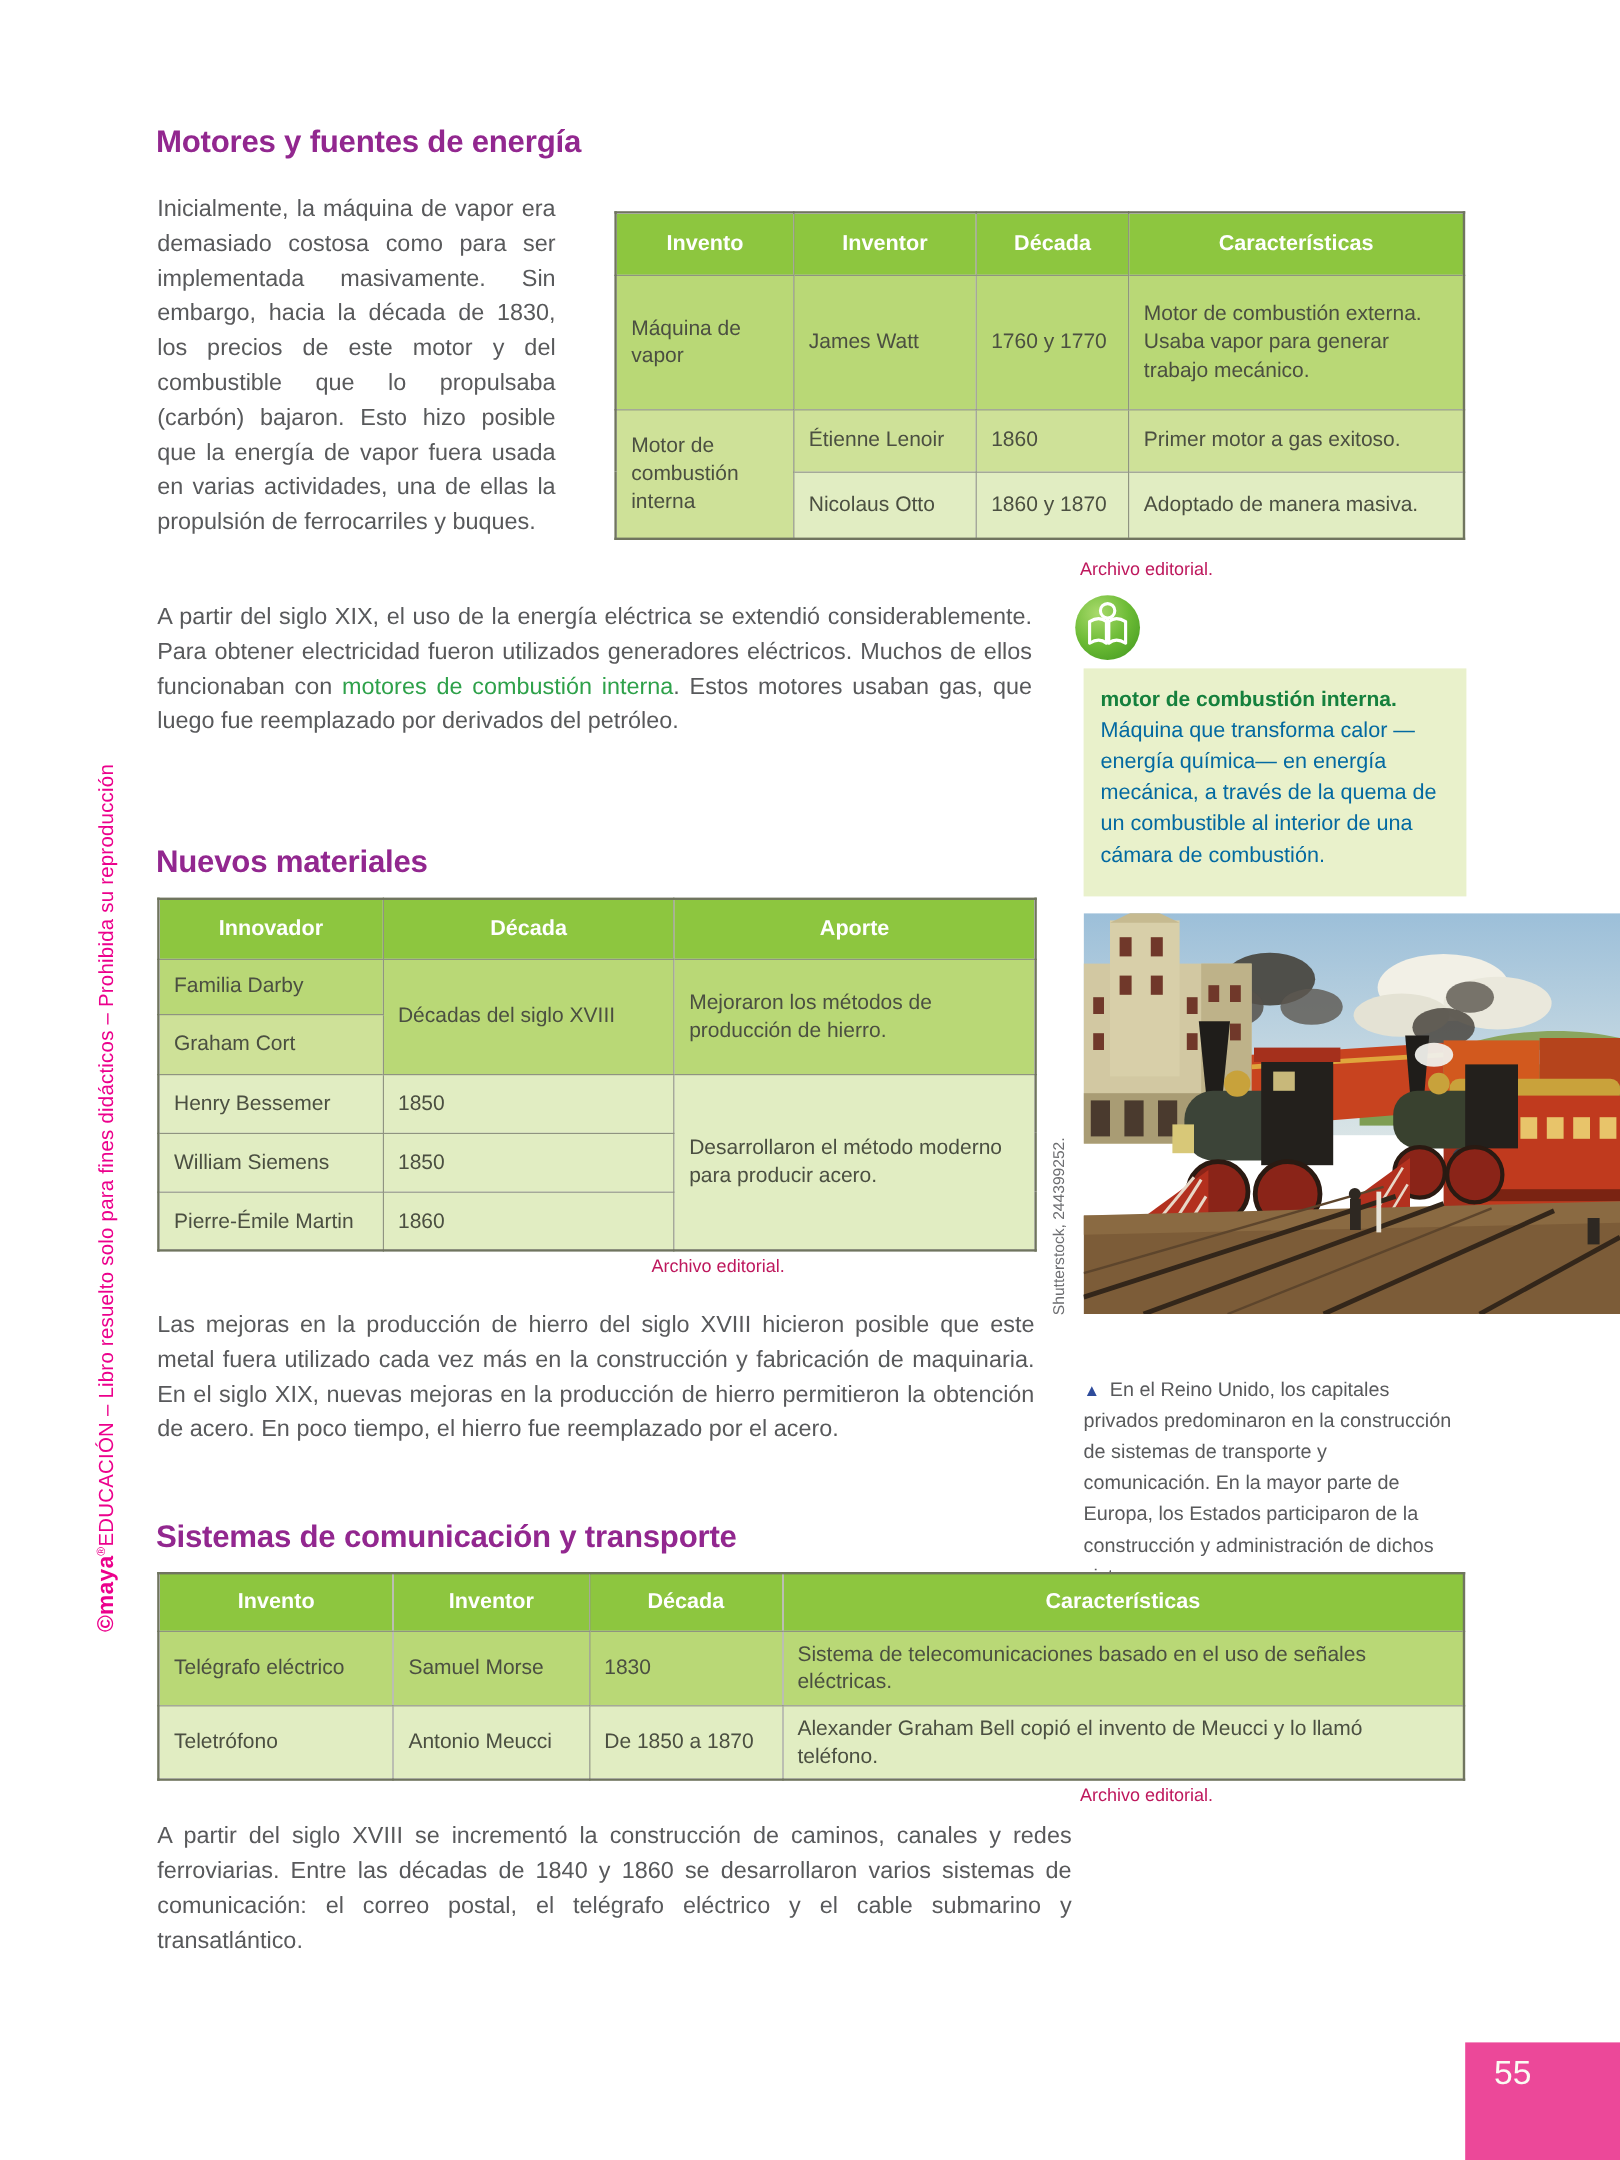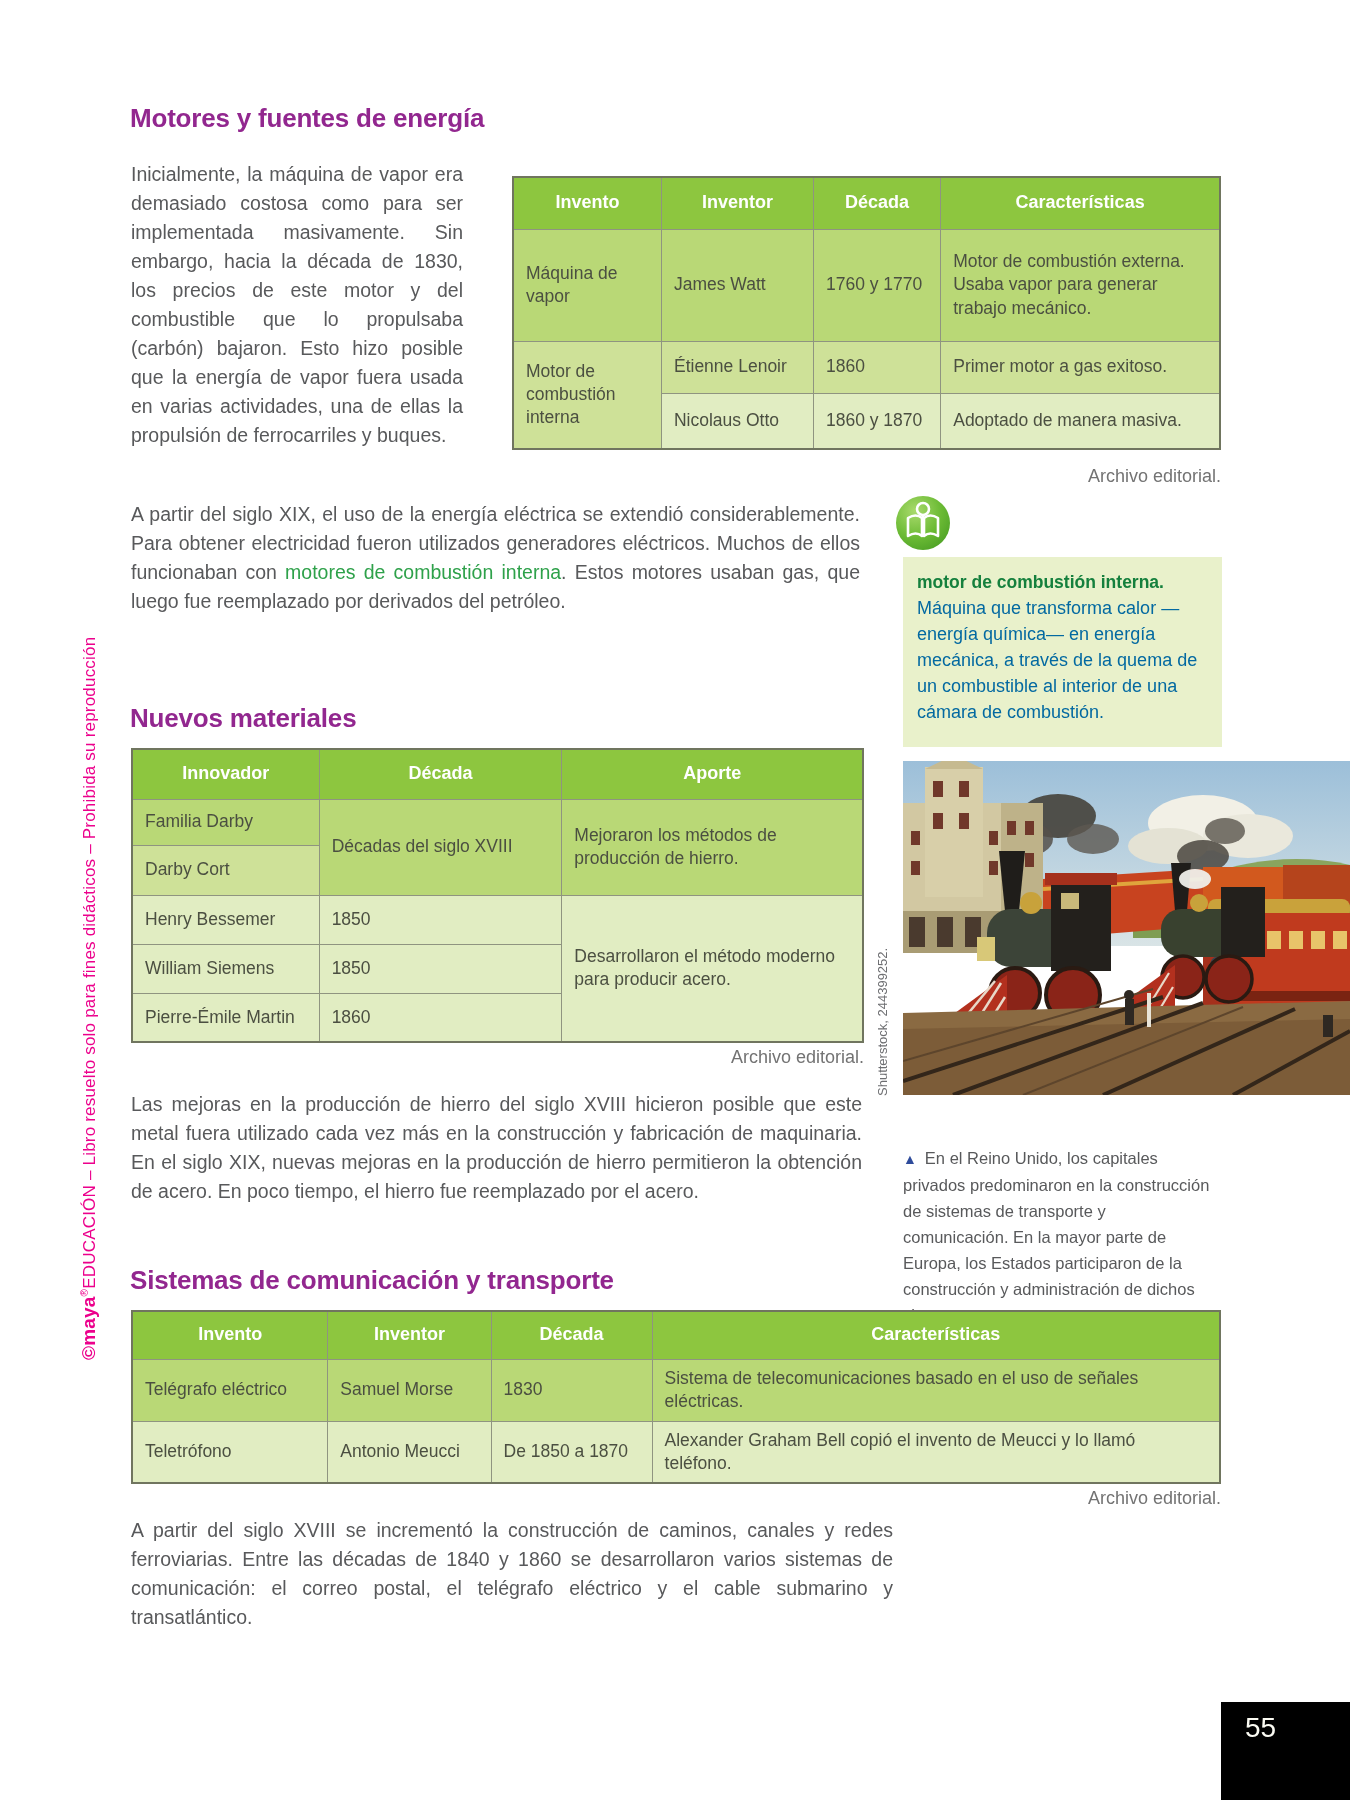--- a/index.html
+++ b/index.html
@@ -18,21 +18,21 @@
   table.gt{border-collapse:collapse;table-layout:fixed;width:100%;}
   table.gt td,table.gt th{border:1.5px solid #8f9480;padding:6px 12px;
       font-size:17.5px;line-height:1.32;color:#4b4f41;vertical-align:middle;text-align:left;
       overflow:hidden;}
   table.gt{border:2.5px solid #70755f;}
   table.gt th{background:#8dc63f;color:#ffffff;font-weight:bold;font-size:18px;text-align:center;}
   .bg-m{background:#b9d876;}
   .bg-ml{background:#cee198;}
   .bg-l{background:#e1edc2;}
 
-  .archivo{font-size:18px;color:#737373;text-align:right;}
+  .archivo{font-size:15px;color:#be185d;text-align:left;}
 
   
   .glos-bar{position:absolute;left:903px;top:512px;width:319px;height:45px;
       background:linear-gradient(180deg,#7fc440 0%,#4fa428 100%);
       border-radius:0 14px 0 0;}
   .glos-bar .t{position:absolute;left:72px;top:8px;font-size:21px;font-weight:bold;color:#ffffff;}
   .glos-body{position:absolute;left:903px;top:557px;width:319px;height:190px;
       background:#e9f1cb;box-sizing:border-box;padding:12px 14px;}
   .glos-body .term{color:#15803d;font-weight:bold;font-size:17.5px;line-height:26px;margin-top:11px;}
   .glos-body .def{color:#0369a1;font-size:18px;line-height:26px;}
@@ -41,21 +41,21 @@
   
   .fig-caption{font-size:16.5px;line-height:26px;color:#58595b;}
   .tri{color:#2e4b9b;font-size:14px;margin-right:8px;}
 
   .vert{white-space:nowrap;transform:rotate(-90deg);transform-origin:0 0;}
   .credit-pink{font-size:17px;color:#ec008c;letter-spacing:0.2px;}
   .credit-pink .brand{font-weight:bold;font-size:19px;}
   .credit-pink sup{font-size:10px;}
   .shutter{font-size:13px;color:#6d6e71;}
 
-  .page-tab{position:absolute;left:1221px;top:1702px;width:129px;height:98px;background:#000000;}
+  .page-tab{position:absolute;left:1221px;top:1702px;width:129px;height:98px;background:#ec4899;}
   .page-tab .num{position:absolute;left:24px;top:10px;font-size:28px;color:#fbfbf3;}
 </style>
 </head>
 <body>
 
 <div id="page">
 
   <div class="abs vert credit-pink" style="left:78px;top:1360px;">
     <span class="brand"><span>©</span><span>maya</span></span><sup>®</sup><span>EDUCACIÓN</span><span> – Libro resuelto solo para fines didácticos – Prohibida su reproducción</span>
   </div>
@@ -138,21 +138,21 @@
         <th>Innovador</th>
         <th>Década</th>
         <th>Aporte</th>
       </tr>
       <tr style="height:46px;">
         <td class="bg-m">Familia Darby</td>
         <td class="bg-m" rowspan="2">Décadas del siglo XVIII</td>
         <td class="bg-m" rowspan="2">Mejoraron los métodos de producción de hierro.</td>
       </tr>
       <tr style="height:50px;">
-        <td class="bg-ml">Darby Cort</td>
+        <td class="bg-ml">Graham Cort</td>
       </tr>
       <tr style="height:49px;">
         <td class="bg-l">Henry Bessemer</td>
         <td class="bg-l">1850</td>
         <td class="bg-l" rowspan="3">Desarrollaron el método moderno para producir acero.</td>
       </tr>
       <tr style="height:49px;">
         <td class="bg-l">William Siemens</td>
         <td class="bg-l">1850</td>
       </tr>

